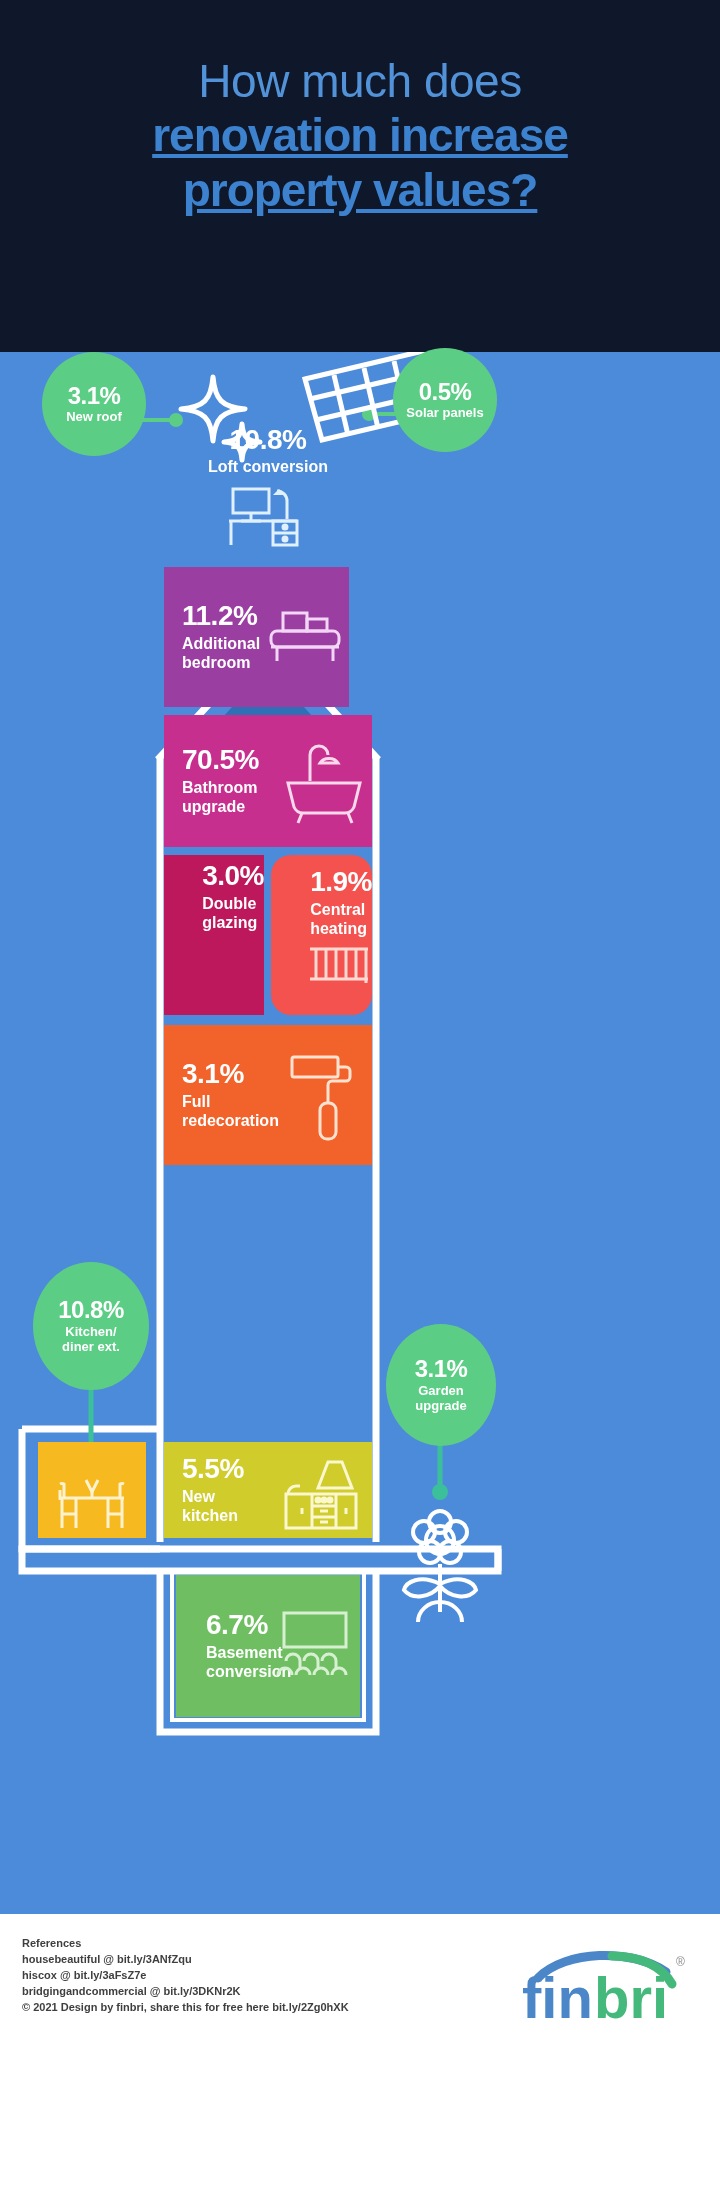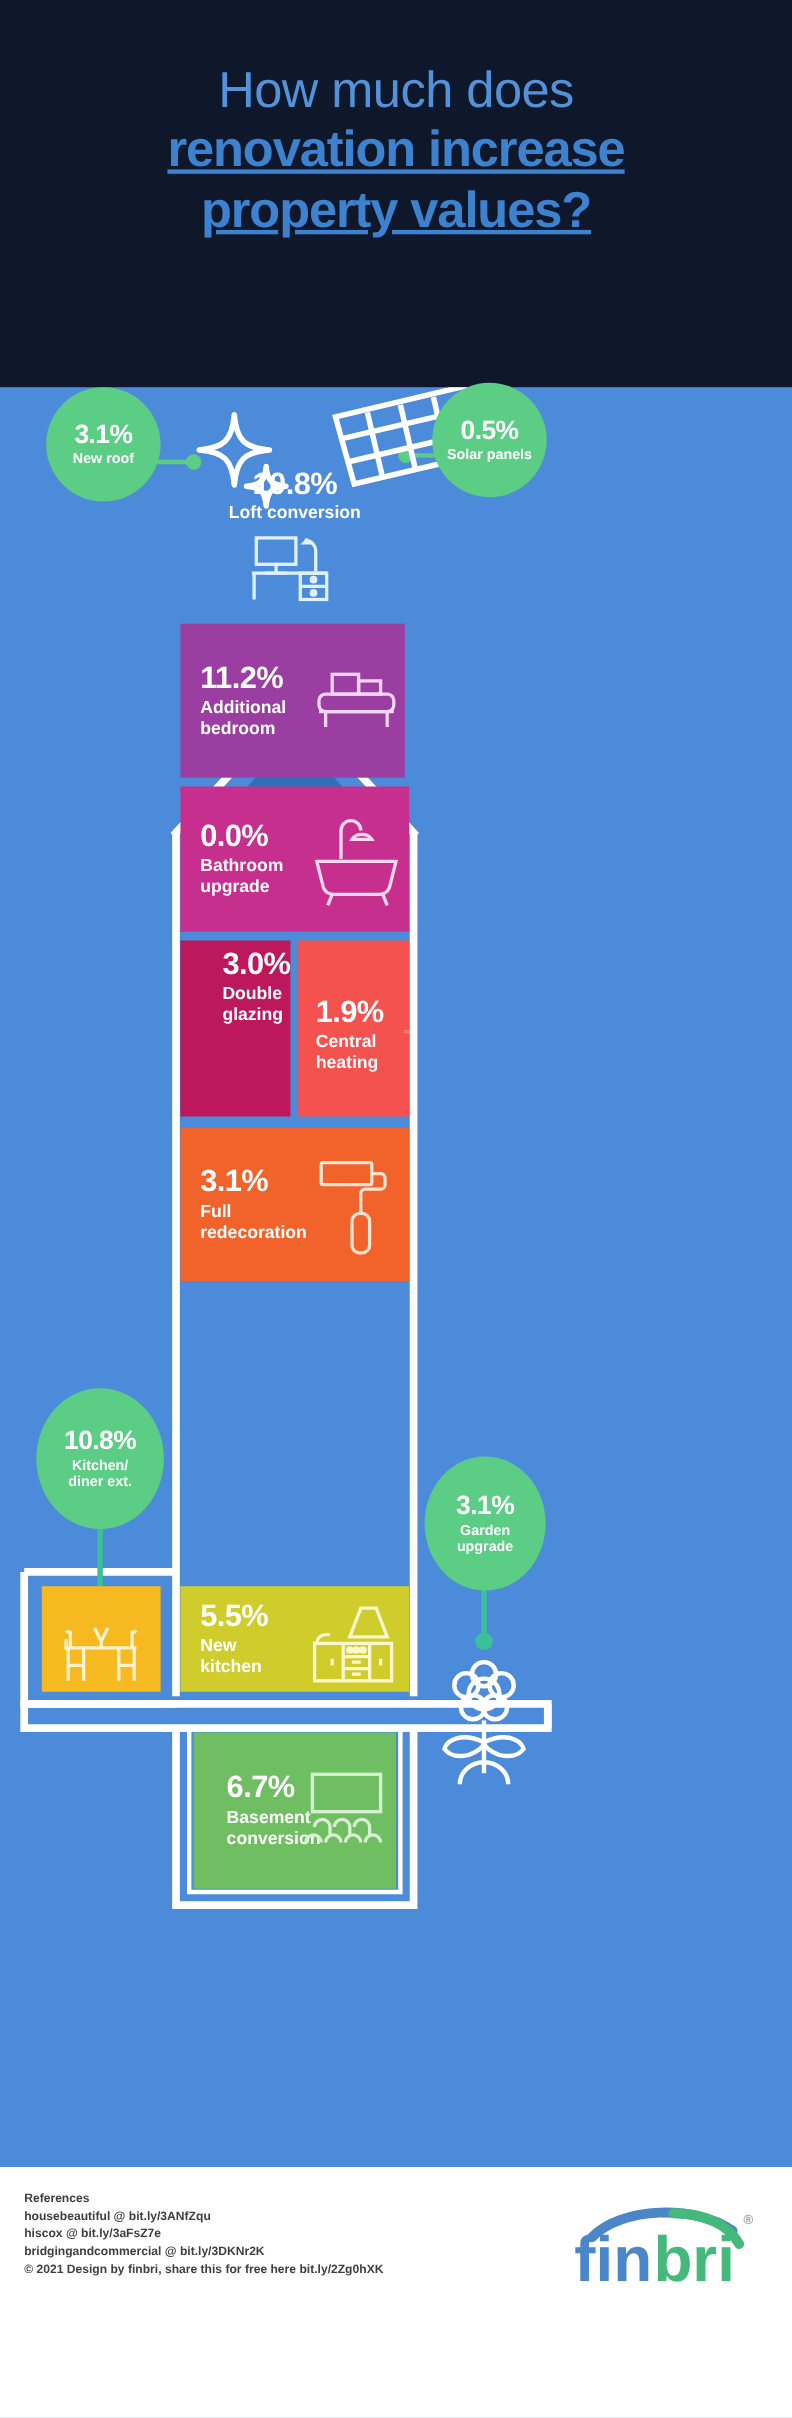--- a/index.html
+++ b/index.html
@@ -63,21 +63,21 @@
     background:#5ccd85;
     display:flex; flex-direction:column; align-items:center; justify-content:center;
     color:#fff; text-align:center;
   }
   .badge .bpct { font-size:24px; font-weight:bold; line-height:1.05; letter-spacing:-0.5px; }
   .badge .blbl { font-size:13px; font-weight:bold; line-height:1.15; margin-top:2px; white-space:pre-line; }
   .badge.ell { border-radius:50%; }
 
   
   .footer {
-    position:absolute; left:0; top:1970px; width:720px; height:168px;
+    position:absolute; left:0; top:1914px; width:720px; height:168px;
     background:#ffffff;
   }
   .refs { position:absolute; left:22px; top:22px; color:#3f3f3f; }
   .refs .rt { font-size:11px; font-weight:bold; line-height:1.45; }
   .refs .rl { font-size:11px; font-weight:700; line-height:1.45; }
   .logo { position:absolute; left:520px; top:30px; width:170px; height:78px; }
 </style>
 </head>
 <body>
 
@@ -192,41 +192,41 @@
           <line x1="4" y1="36" x2="72" y2="36"></line>
           <line x1="6" y1="36" x2="6" y2="60"></line>
           <rect x="48" y="36" width="24" height="24"></rect>
           <line x1="48" y1="48" x2="72" y2="48"></line>
           <circle cx="60" cy="42" r="2" fill="#dff0ff"></circle>
           <circle cx="60" cy="54" r="2" fill="#dff0ff"></circle>
         </g>
       </svg>
     </div>
 
-    <div class="room" style="left:164px; top:215px; width:204px; height:140px; background:#9b3ea2;">
+    <div class="room" style="left:164px; top:215px; width:185px; height:140px; background:#9b3ea2;">
       <div class="txt">
         <div class="pct">11.2%</div>
         <div class="lbl">Additional
 bedroom</div>
       </div>
       <svg class="ico" style="right:8px; top:42px;" width="72" height="60" viewBox="0 0 72 60">
         <g stroke="#f3d5f5" stroke-width="3" fill="none">
           <rect x="14" y="4" width="24" height="18"></rect>
           <rect x="38" y="10" width="20" height="12"></rect>
           <rect x="2" y="22" width="68" height="16" rx="6"></rect>
           <line x1="2" y1="38" x2="70" y2="38"></line>
           <line x1="8" y1="38" x2="8" y2="52"></line>
           <line x1="64" y1="38" x2="64" y2="52"></line>
         </g>
       </svg>
     </div>
 
     <div class="room" style="left:164px; top:363px; width:208px; height:132px; background:#c62f8e;">
       <div class="txt">
-        <div class="pct">0.0%</div>
+        <div class="pct">70.5%</div>
         <div class="lbl">Bathroom
 upgrade</div>
       </div>
       <svg class="ico" style="right:6px; top:26px;" width="86" height="84" viewBox="0 0 86 84">
         <g stroke="#fbd8ec" stroke-width="3" fill="none">
           <path d="M30,40 L30,14 a9,9 0 0 1 18,0"></path>
           <path d="M40,22 a10,8 0 0 1 18,0 Z"></path>
           <path d="M8,42 L80,42 L74,66 a10,10 0 0 1 -9,6 L23,72 a10,10 0 0 1 -9,-6 Z"></path>
           <line x1="22" y1="72" x2="18" y2="82"></line>
           <line x1="68" y1="72" x2="72" y2="82"></line>
@@ -242,21 +242,21 @@
           <line x1="3" y1="28" x2="53" y2="28"></line>
         </g>
       </svg>
       <div class="txt" style="padding-left:16px; margin-top:6px;">
         <div class="pct">3.0%</div>
         <div class="lbl">Double
 glazing</div>
       </div>
     </div>
 
-    <div class="room" style="left:271px; top:503px; width:101px; height:160px; background:#f4524e; flex-direction:row; justify-content:flex-start; align-items:center;">
+    <div class="room" style="left:271px; top:503px; width:101px; height:160px; background:#f4524e; flex-direction:column; justify-content:flex-start; align-items:flex-end;border-radius:20px;">
       <div class="txt" style="padding-left:16px; margin-top:12px;">
         <div class="pct">1.9%</div>
         <div class="lbl">Central
 heating</div>
       </div>
       <svg style="margin:6px 0 0 18px;" width="66" height="40" viewBox="0 0 66 40">
         <g stroke="#fcd9d2" stroke-width="3" fill="none">
           <line x1="4" y1="4" x2="62" y2="4"></line>
           <line x1="4" y1="34" x2="62" y2="34"></line>
           <line x1="10" y1="4" x2="10" y2="34"></line>

